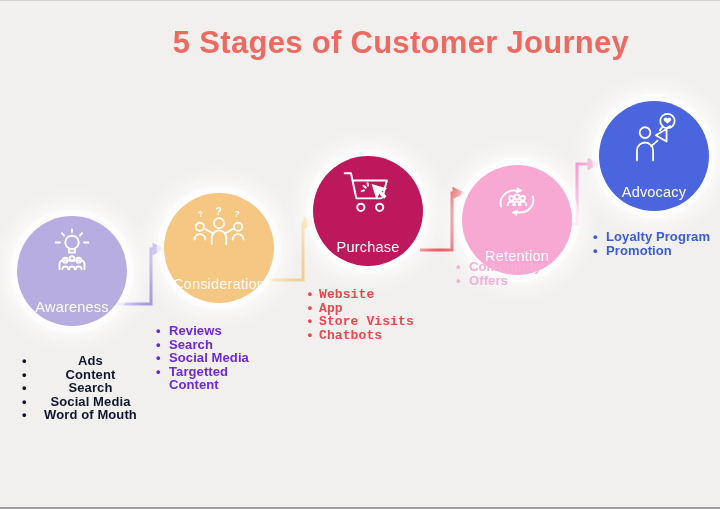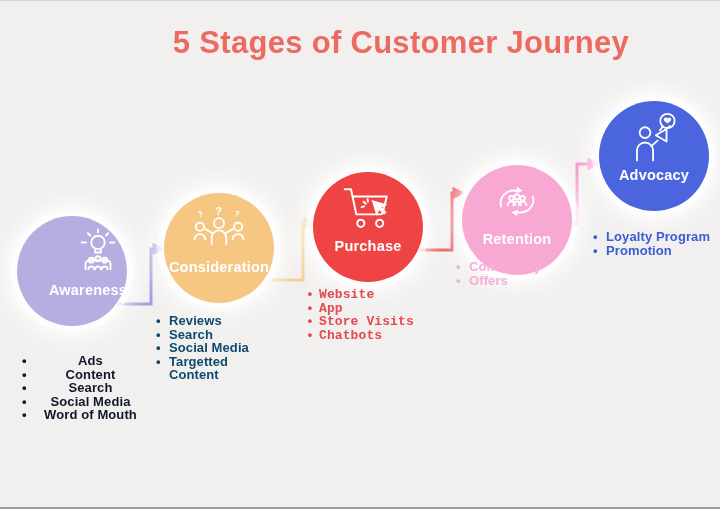--- a/index.html
+++ b/index.html
@@ -15,35 +15,35 @@
     position:absolute;top:24px;left:0;width:720px;text-align:center;
     font-size:31px;font-weight:700;letter-spacing:.3px;color:#ec6a60;margin:0;padding-left:41px;
   }
   .stage-circle{
     position:absolute;width:110px;height:110px;border-radius:50%;
     display:flex;flex-direction:column;align-items:center;
     box-shadow:0 0 0 7px rgba(255,255,255,.55), 0 0 22px 12px rgba(255,255,255,.85);
   }
   .stage-circle .icn{margin-top:11px;height:52px;display:flex;align-items:center;justify-content:center;}
   .stage-label{
-    color:#fff;font-size:14.5px;font-weight:700;letter-spacing:.2px;margin-top:3px;white-space:nowrap;
-  }
-  .c1{left:17px;top:215px;background:#b7ade1;align-items:flex-end;}
+    color:#fff;font-size:14.5px;font-weight:400;letter-spacing:.2px;margin-top:20px;white-space:nowrap;
+  }
+  .c1{left:17px;top:215px;background:#b7ade1;}
   .c2{left:164px;top:192px;background:#f6c683;}
-  .c3{left:313px;top:171px;background:#ef4444;}
+  .c3{left:313px;top:155px;background:#be185d;}
   .c4{left:462px;top:164px;background:#f7a9d4;}
   .c5{left:599px;top:100px;background:#4a65dd;}
   ul.stage-list{
     position:absolute;margin:0;padding:0;list-style:none;
     font-size:13px;line-height:13.6px;font-weight:700;letter-spacing:.1px;
   }
   ul.stage-list li{position:relative;padding-left:14px;}
   ul.stage-list li::before{content:"\2022";position:absolute;left:1px;top:0;}
   .l1{left:21px;top:353px;width:125px;color:#0f172a;text-align:center;}
-  .l2{left:155px;top:313px;width:100px;color:#0c4a6e;}
+  .l2{left:155px;top:323px;width:100px;color:#6d28d9;}
   .l3{left:305px;top:287px;width:120px;color:#e4494f;font-family:Liberation Mono, monospace;}
   .l4{left:455px;top:259px;width:120px;color:#f5aed6;}
   .l5{left:592px;top:229px;width:130px;color:#3a5cd7;}
   .arrows{position:absolute;left:0;top:0;pointer-events:none;}
   svg text{font-family:"Liberation Sans", sans-serif;}
 </style>
 </head>
 <body>
 
 <h1 class="title">5 Stages of Customer Journey</h1>

